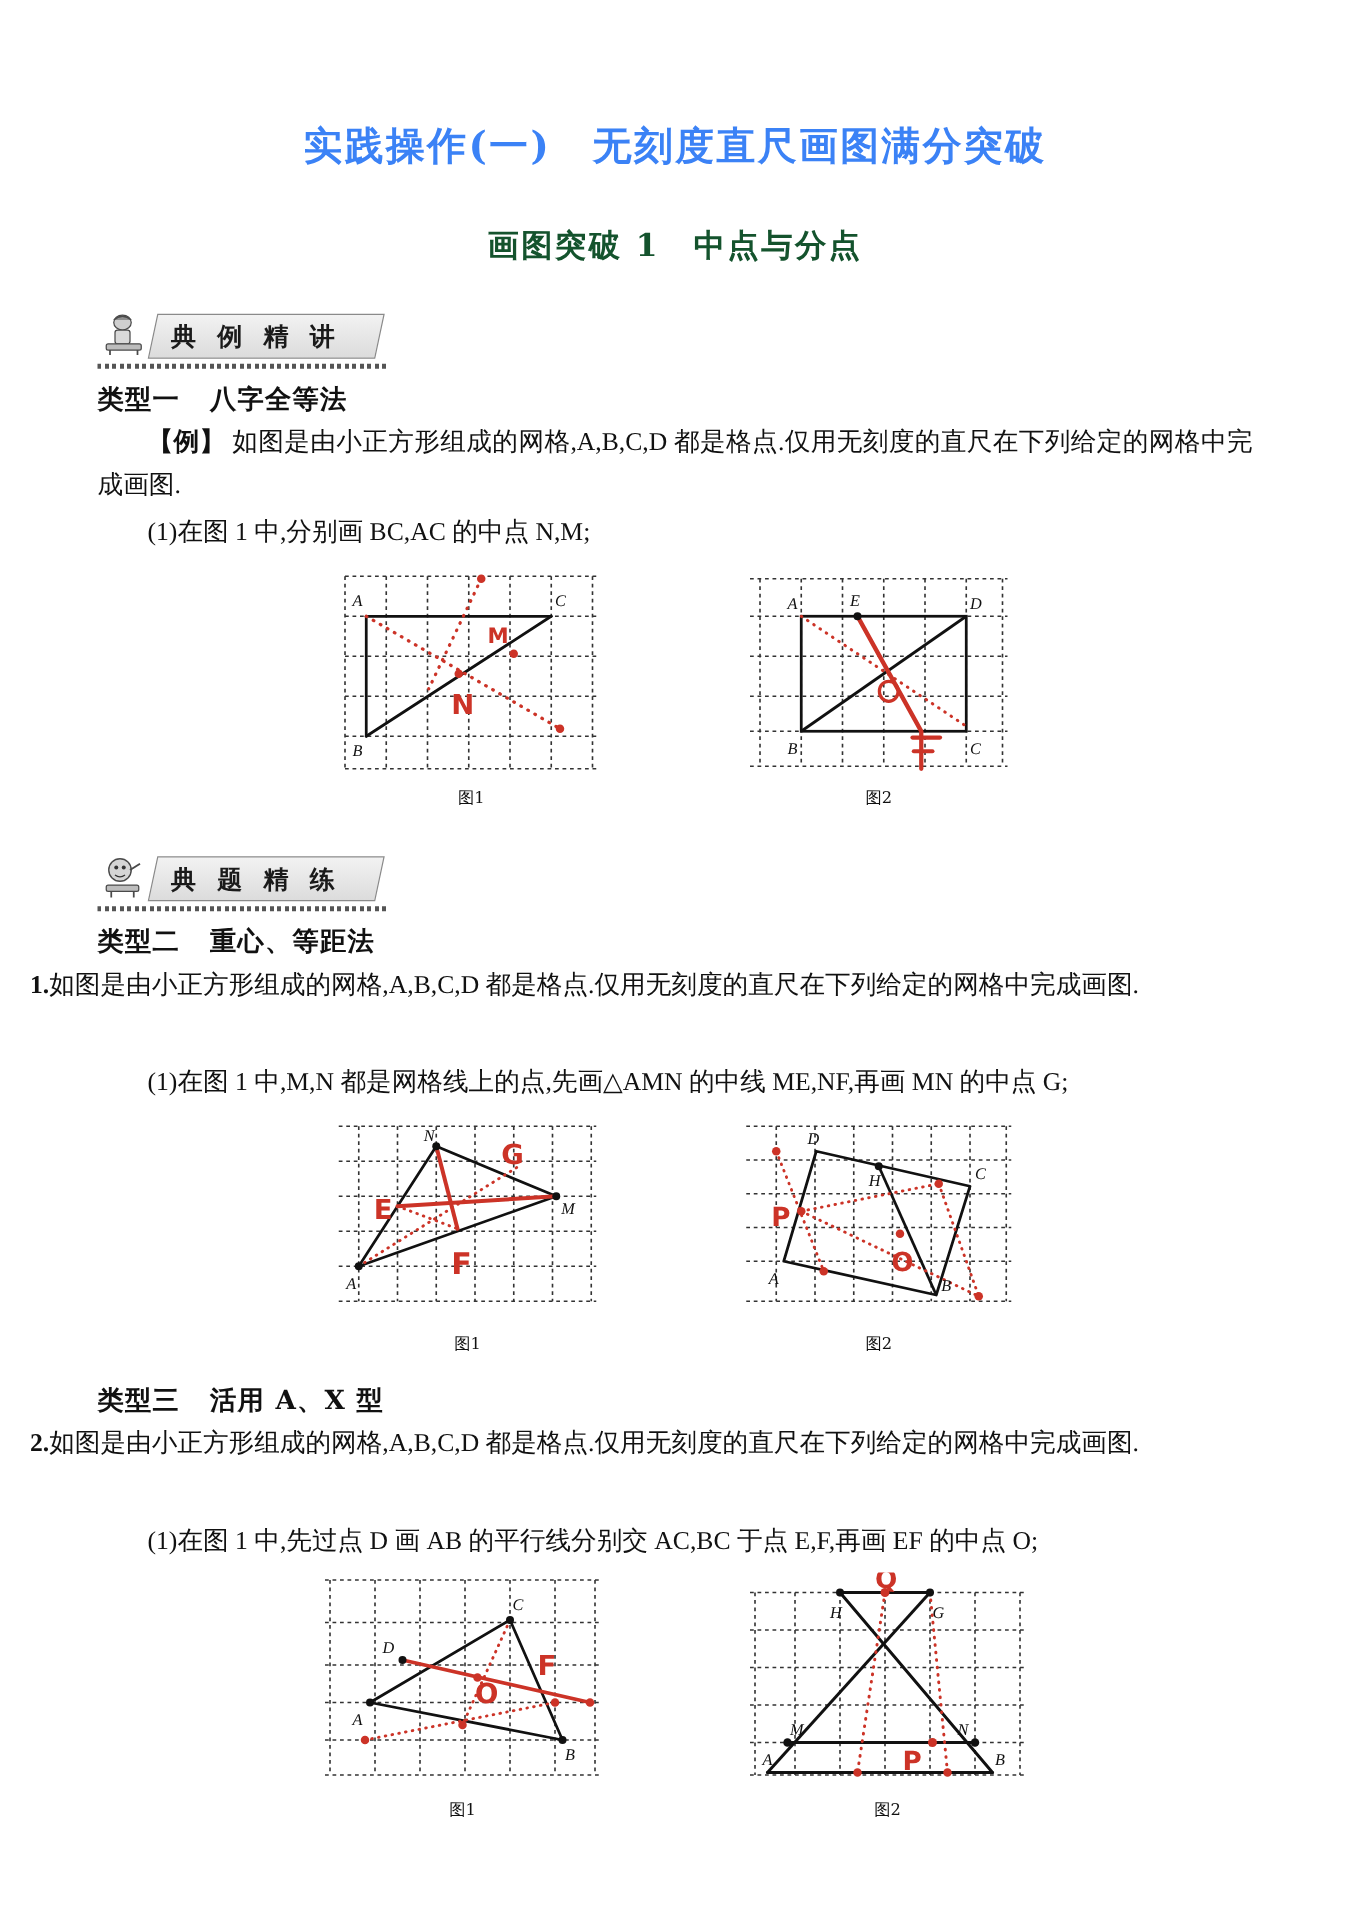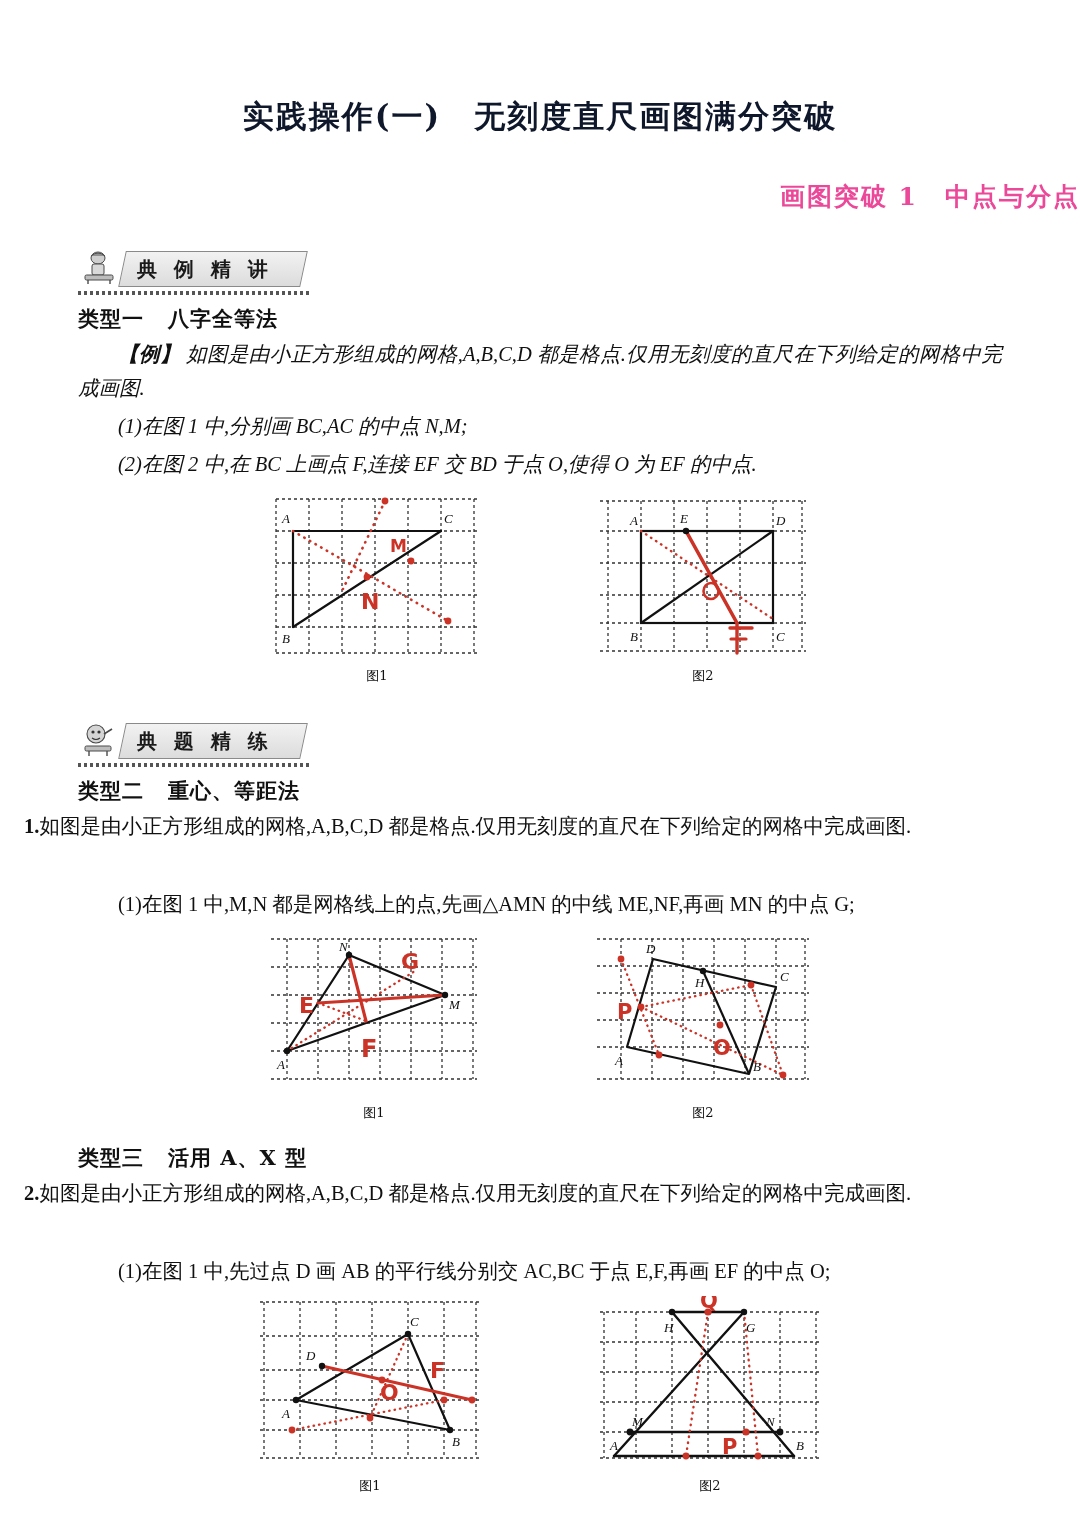--- a/index.html
+++ b/index.html
@@ -14,30 +14,30 @@
   .page{position:relative;width:1080px;height:1540px;}
 
   
   .main-title{
     text-align:center;
     font-family:"DejaVu Serif","Liberation Serif",serif;
     font-weight:bold;
     font-size:31px;
     letter-spacing:2px;
     margin-top:96px;
-    color:#0f172a;
+    color:#3b82f6;
   }
   .sub-title{
-    text-align:right;
+    text-align:center;
     font-family:"DejaVu Serif","Liberation Serif",serif;
     font-weight:bold;
     font-size:25px;
     letter-spacing:2px;
     margin-top:42px;
-    color:#ec4899;
+    color:#14532d;
   }
 
   
   .badge-row{
     margin:34px 0 4px 78px;
     display:flex;align-items:flex-end;
     height:40px;
   }
   .badge-mascot{
     width:42px;height:38px;flex:0 0 42px;position:relative;
@@ -71,21 +71,21 @@
     font-family:"DejaVu Serif","Liberation Serif",serif;
     font-weight:bold;font-size:21px;letter-spacing:1px;
   }
   .type-head .sp{display:inline-block;width:24px;}
   p.para{
     margin:4px 78px 0 78px;
     font-size:20.5px;
     line-height:34px;
     text-align:justify;
   }
-  p.para.indent{text-indent:40px;font-style:italic;}
+  p.para.indent{text-indent:40px;}
   p.para.hang{
     padding-left:26px;
     text-indent:-26px;
     margin-left:24px;
   }
   p.para.sub{margin-left:118px;text-indent:0;margin-top:44px;}
   .bold{font-weight:bold;}
   .frac{
     display:inline-block;
     vertical-align:-0.55em;
@@ -142,21 +142,20 @@
 
   <div class="type-head">
     <span>类型一</span><span class="sp"></span><span>八字全等法</span>
   </div>
 
   <p class="para indent">
     <span class="bold">【例】</span>
     <span>如图是由小正方形组成的网格,A,B,C,D 都是格点.仅用无刻度的直尺在下列给定的网格中完成画图.</span>
   </p>
   <p class="para indent">(1)在图 1 中,分别画 BC,AC 的中点 N,M;</p>
-  <p class="para indent">(2)在图 2 中,在 BC 上画点 F,连接 EF 交 BD 于点 O,使得 O 为 EF 的中点.</p>
 
   <div class="fig-row">
 
     <div class="fig-block">
       <svg width="218" height="168" viewBox="0 0 218 168">
         <g stroke="#333" stroke-width="1.3" stroke-dasharray="3,3" fill="none">
           <line x1="8" y1="6" x2="210" y2="6"></line>
             <line x1="8" y1="38" x2="210" y2="38"></line>
           <line x1="8" y1="70" x2="210" y2="70"></line>
             <line x1="8" y1="102" x2="210" y2="102"></line>

